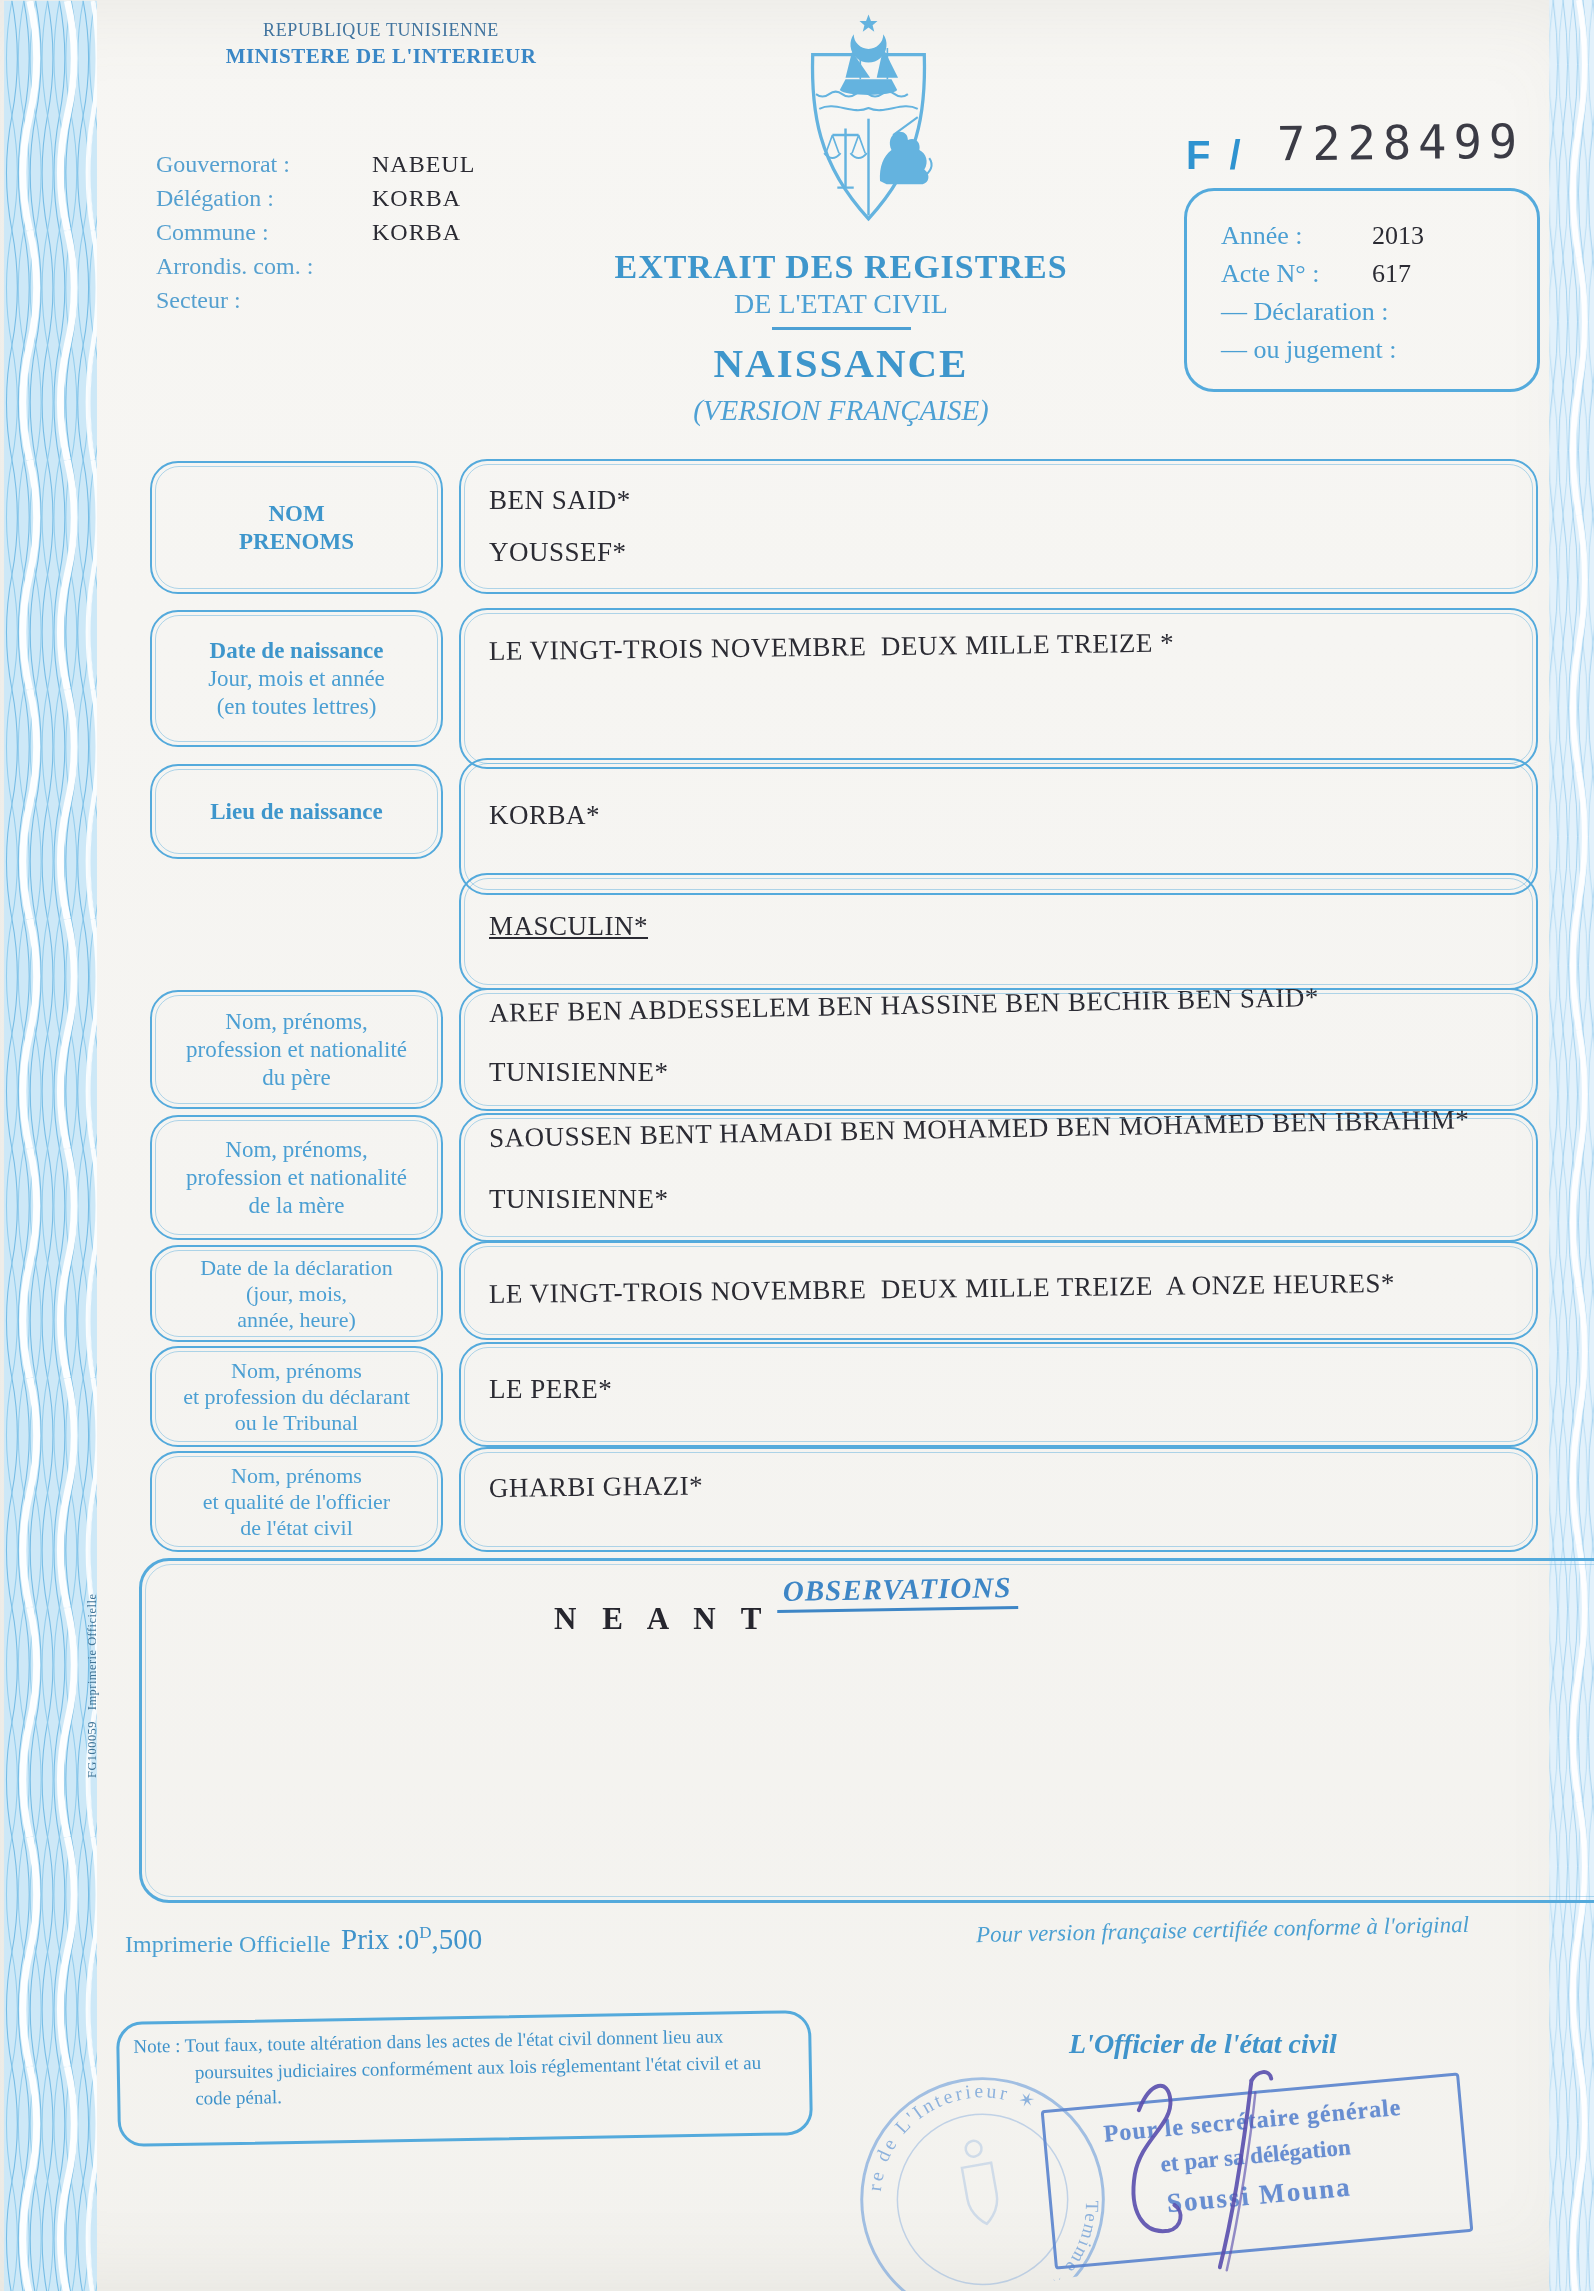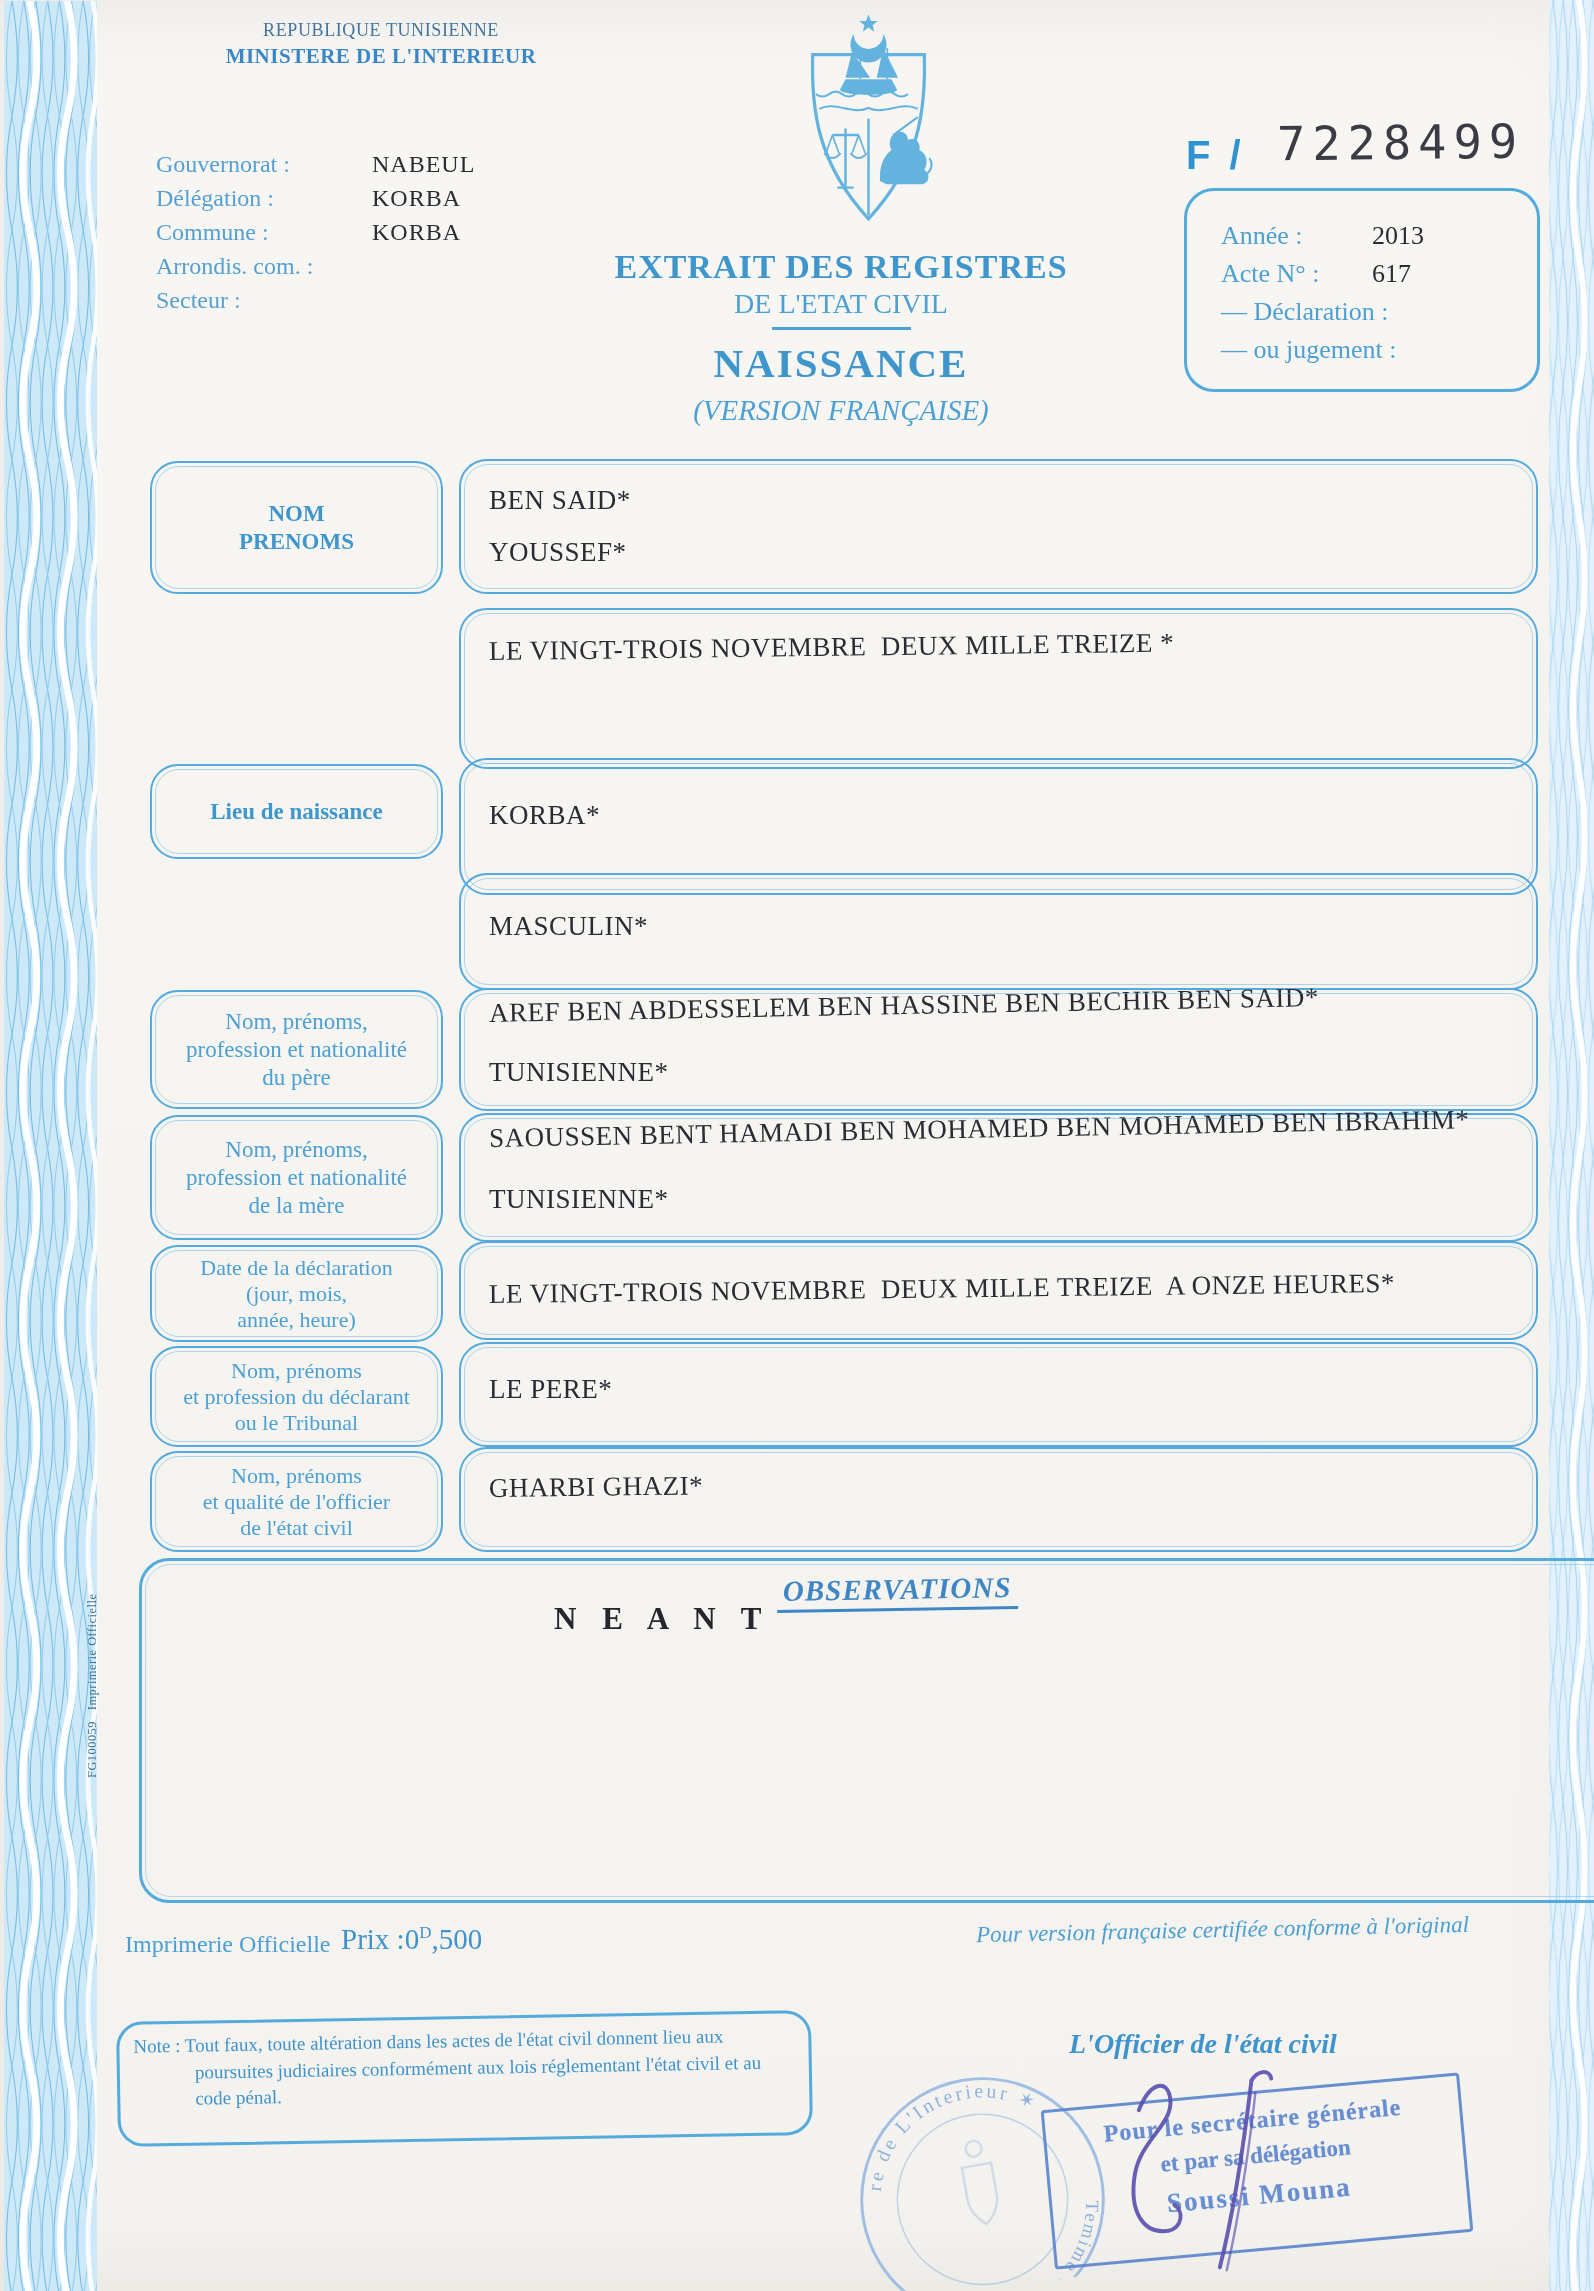--- a/index.html
+++ b/index.html
@@ -215,32 +215,37 @@
 
   <div class="abs lblbox" style="top:461px;height:133px;">
     <span class="lb-bold">NOM</span>
     <span class="lb-bold">PRENOMS</span>
   </div>
   <div class="abs valbox" style="top:459px;height:135px;padding-top:24px;">
     <div class="vline">BEN SAID*</div>
     <div class="vline" style="margin-top:21px;">YOUSSEF*</div>
   </div>
 
+  <div class="abs lblbox" style="top:610px;height:137px;">
+    <span class="lb-bold">Date de naissance</span>
+    <span>Jour, mois et année</span>
+    <span>(en toutes lettres)</span>
+  </div>
   <div class="abs valbox" style="top:608px;height:161px;padding-top:26px;">
     <div class="vline tilt2">LE VINGT-TROIS NOVEMBRE  DEUX MILLE TREIZE *</div>
   </div>
 
   <div class="abs lblbox" style="top:764px;height:95px;">
     <span class="lb-bold">Lieu de naissance</span>
   </div>
   <div class="abs valbox" style="top:758px;height:137px;padding-top:40px;">
     <div class="vline">KORBA*</div>
   </div>
 
-  <div class="abs valbox" style="top:873px;height:117px;padding-top:36px;">
+  <div class="abs valbox" style="top:873px;height:117px;padding-top:36px;text-decoration:underline;">
     <div class="vline">MASCULIN*</div>
   </div>
 
   <div class="abs lblbox" style="top:990px;height:119px;">
     <span>Nom, prénoms,</span>
     <span>profession et nationalité</span>
     <span>du père</span>
   </div>
   <div class="abs valbox" style="top:988px;height:123px;padding-top:8px;">
     <div class="vline tilt1">AREF BEN ABDESSELEM BEN HASSINE BEN BECHIR BEN SAID*</div>

